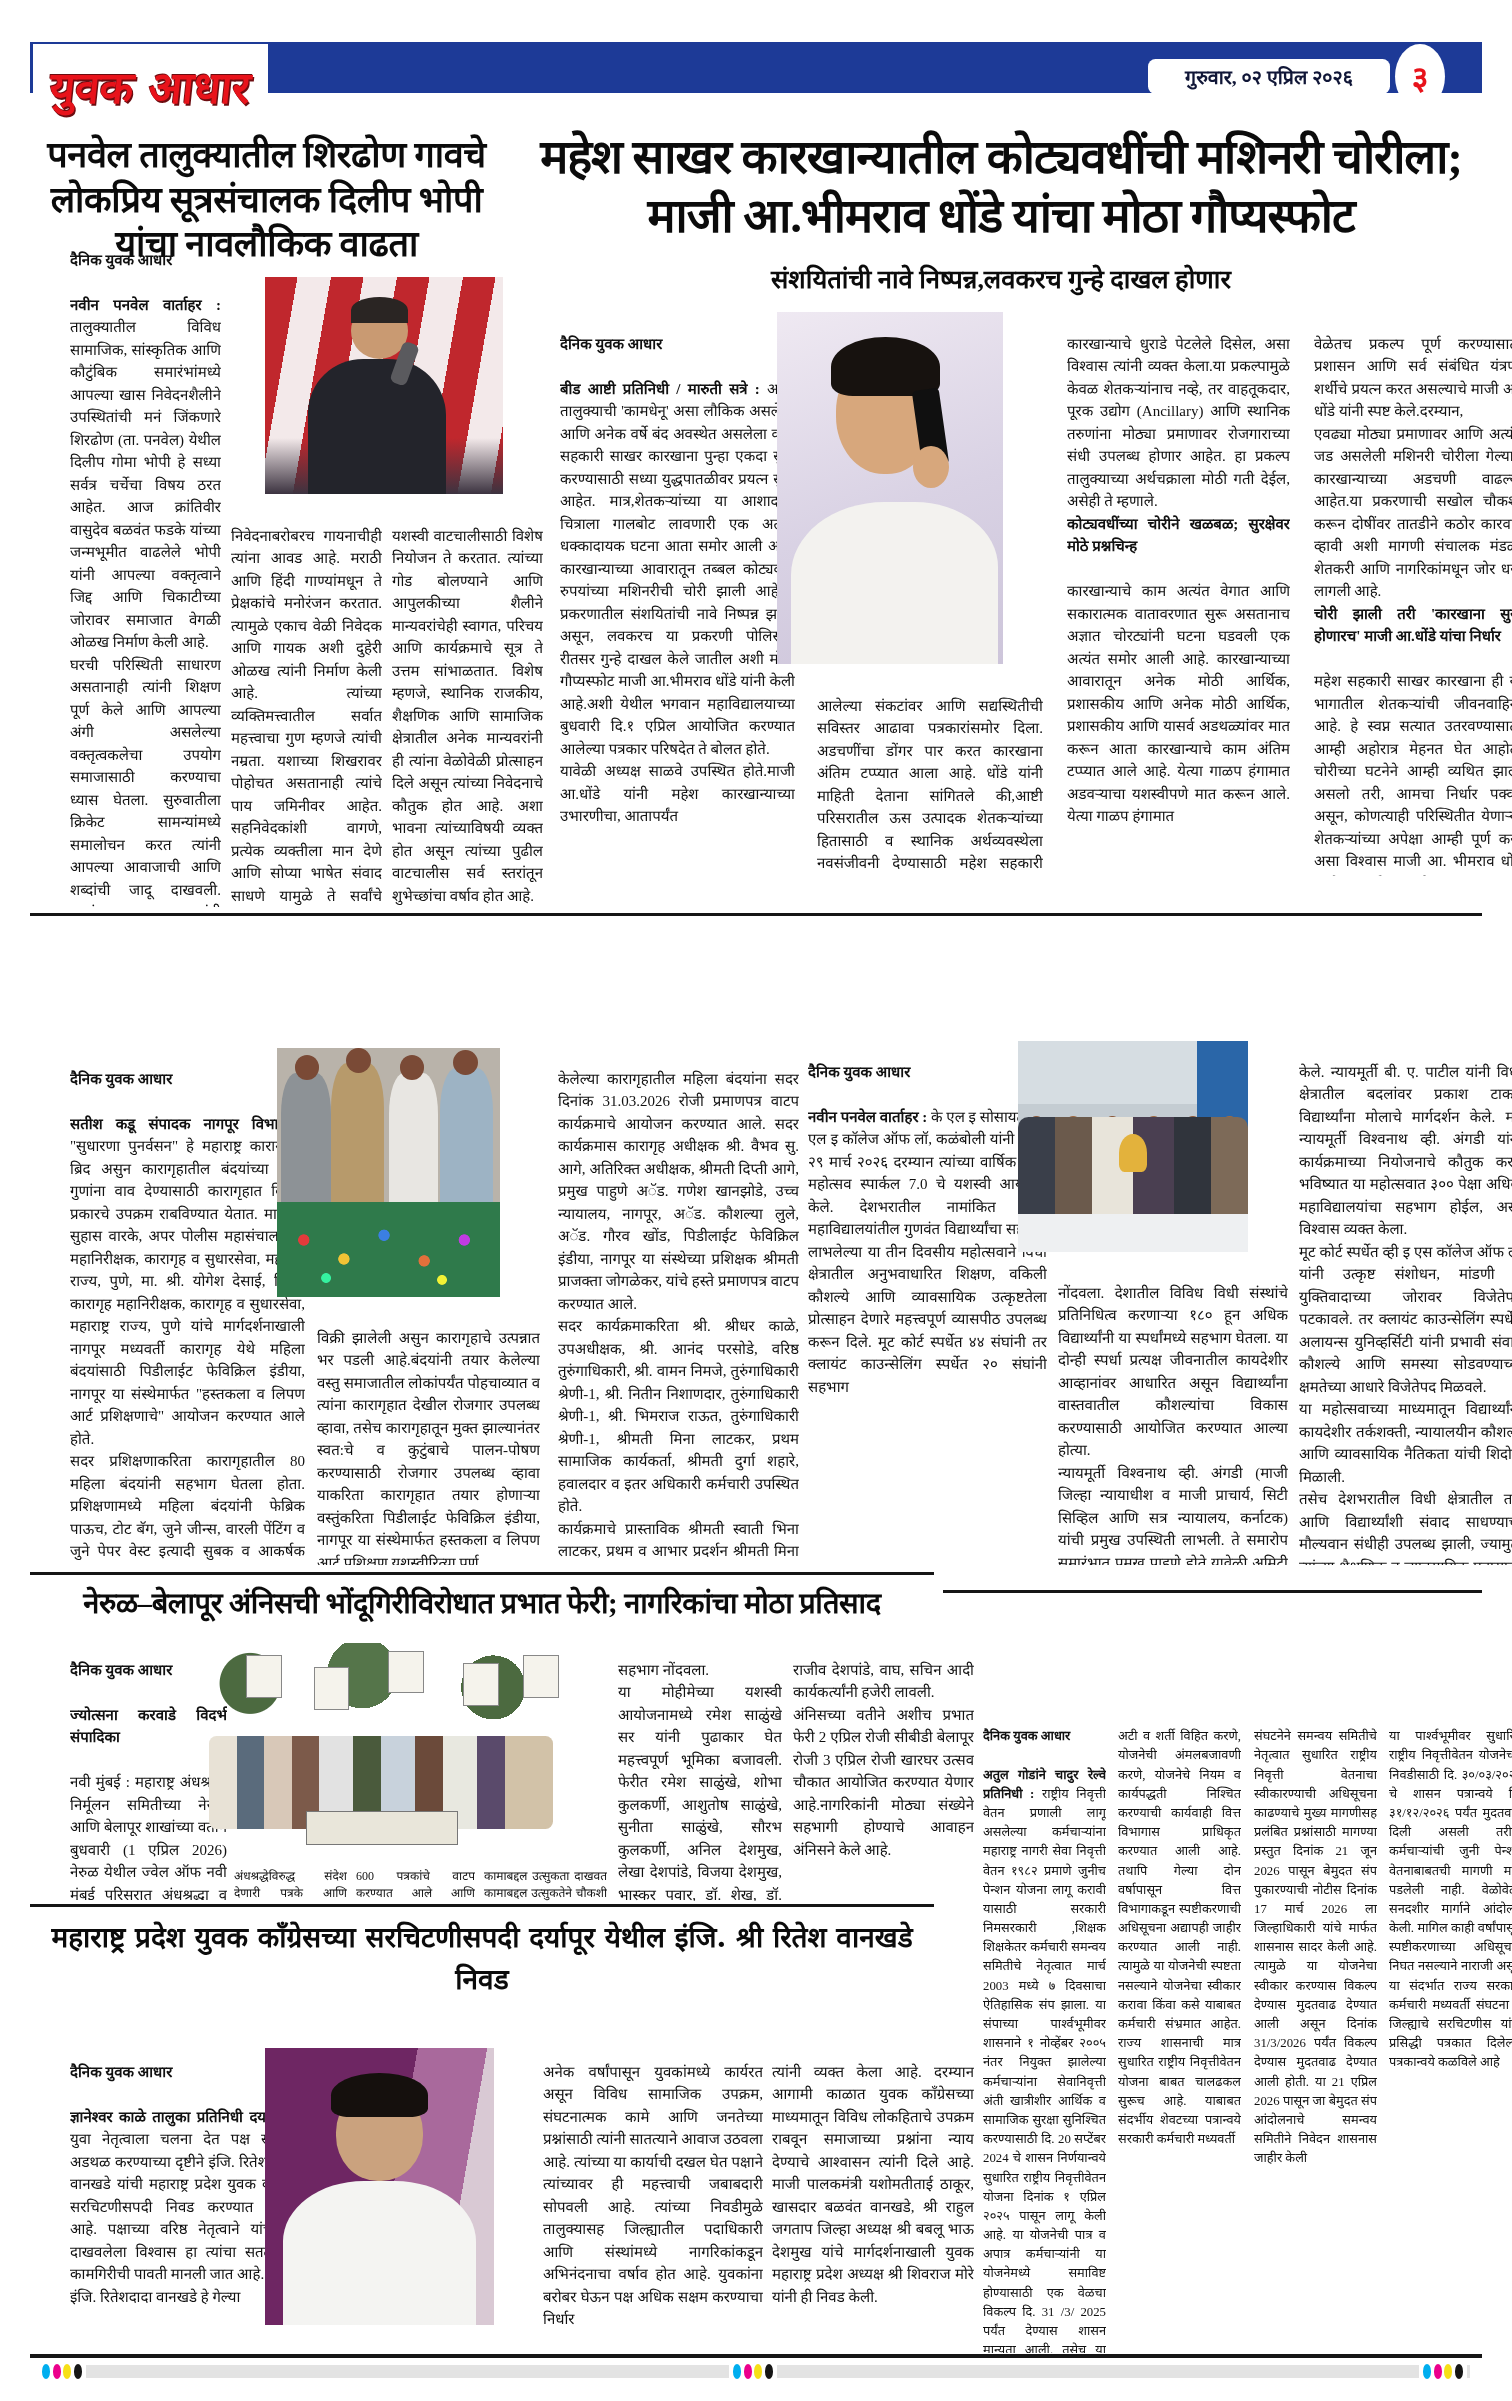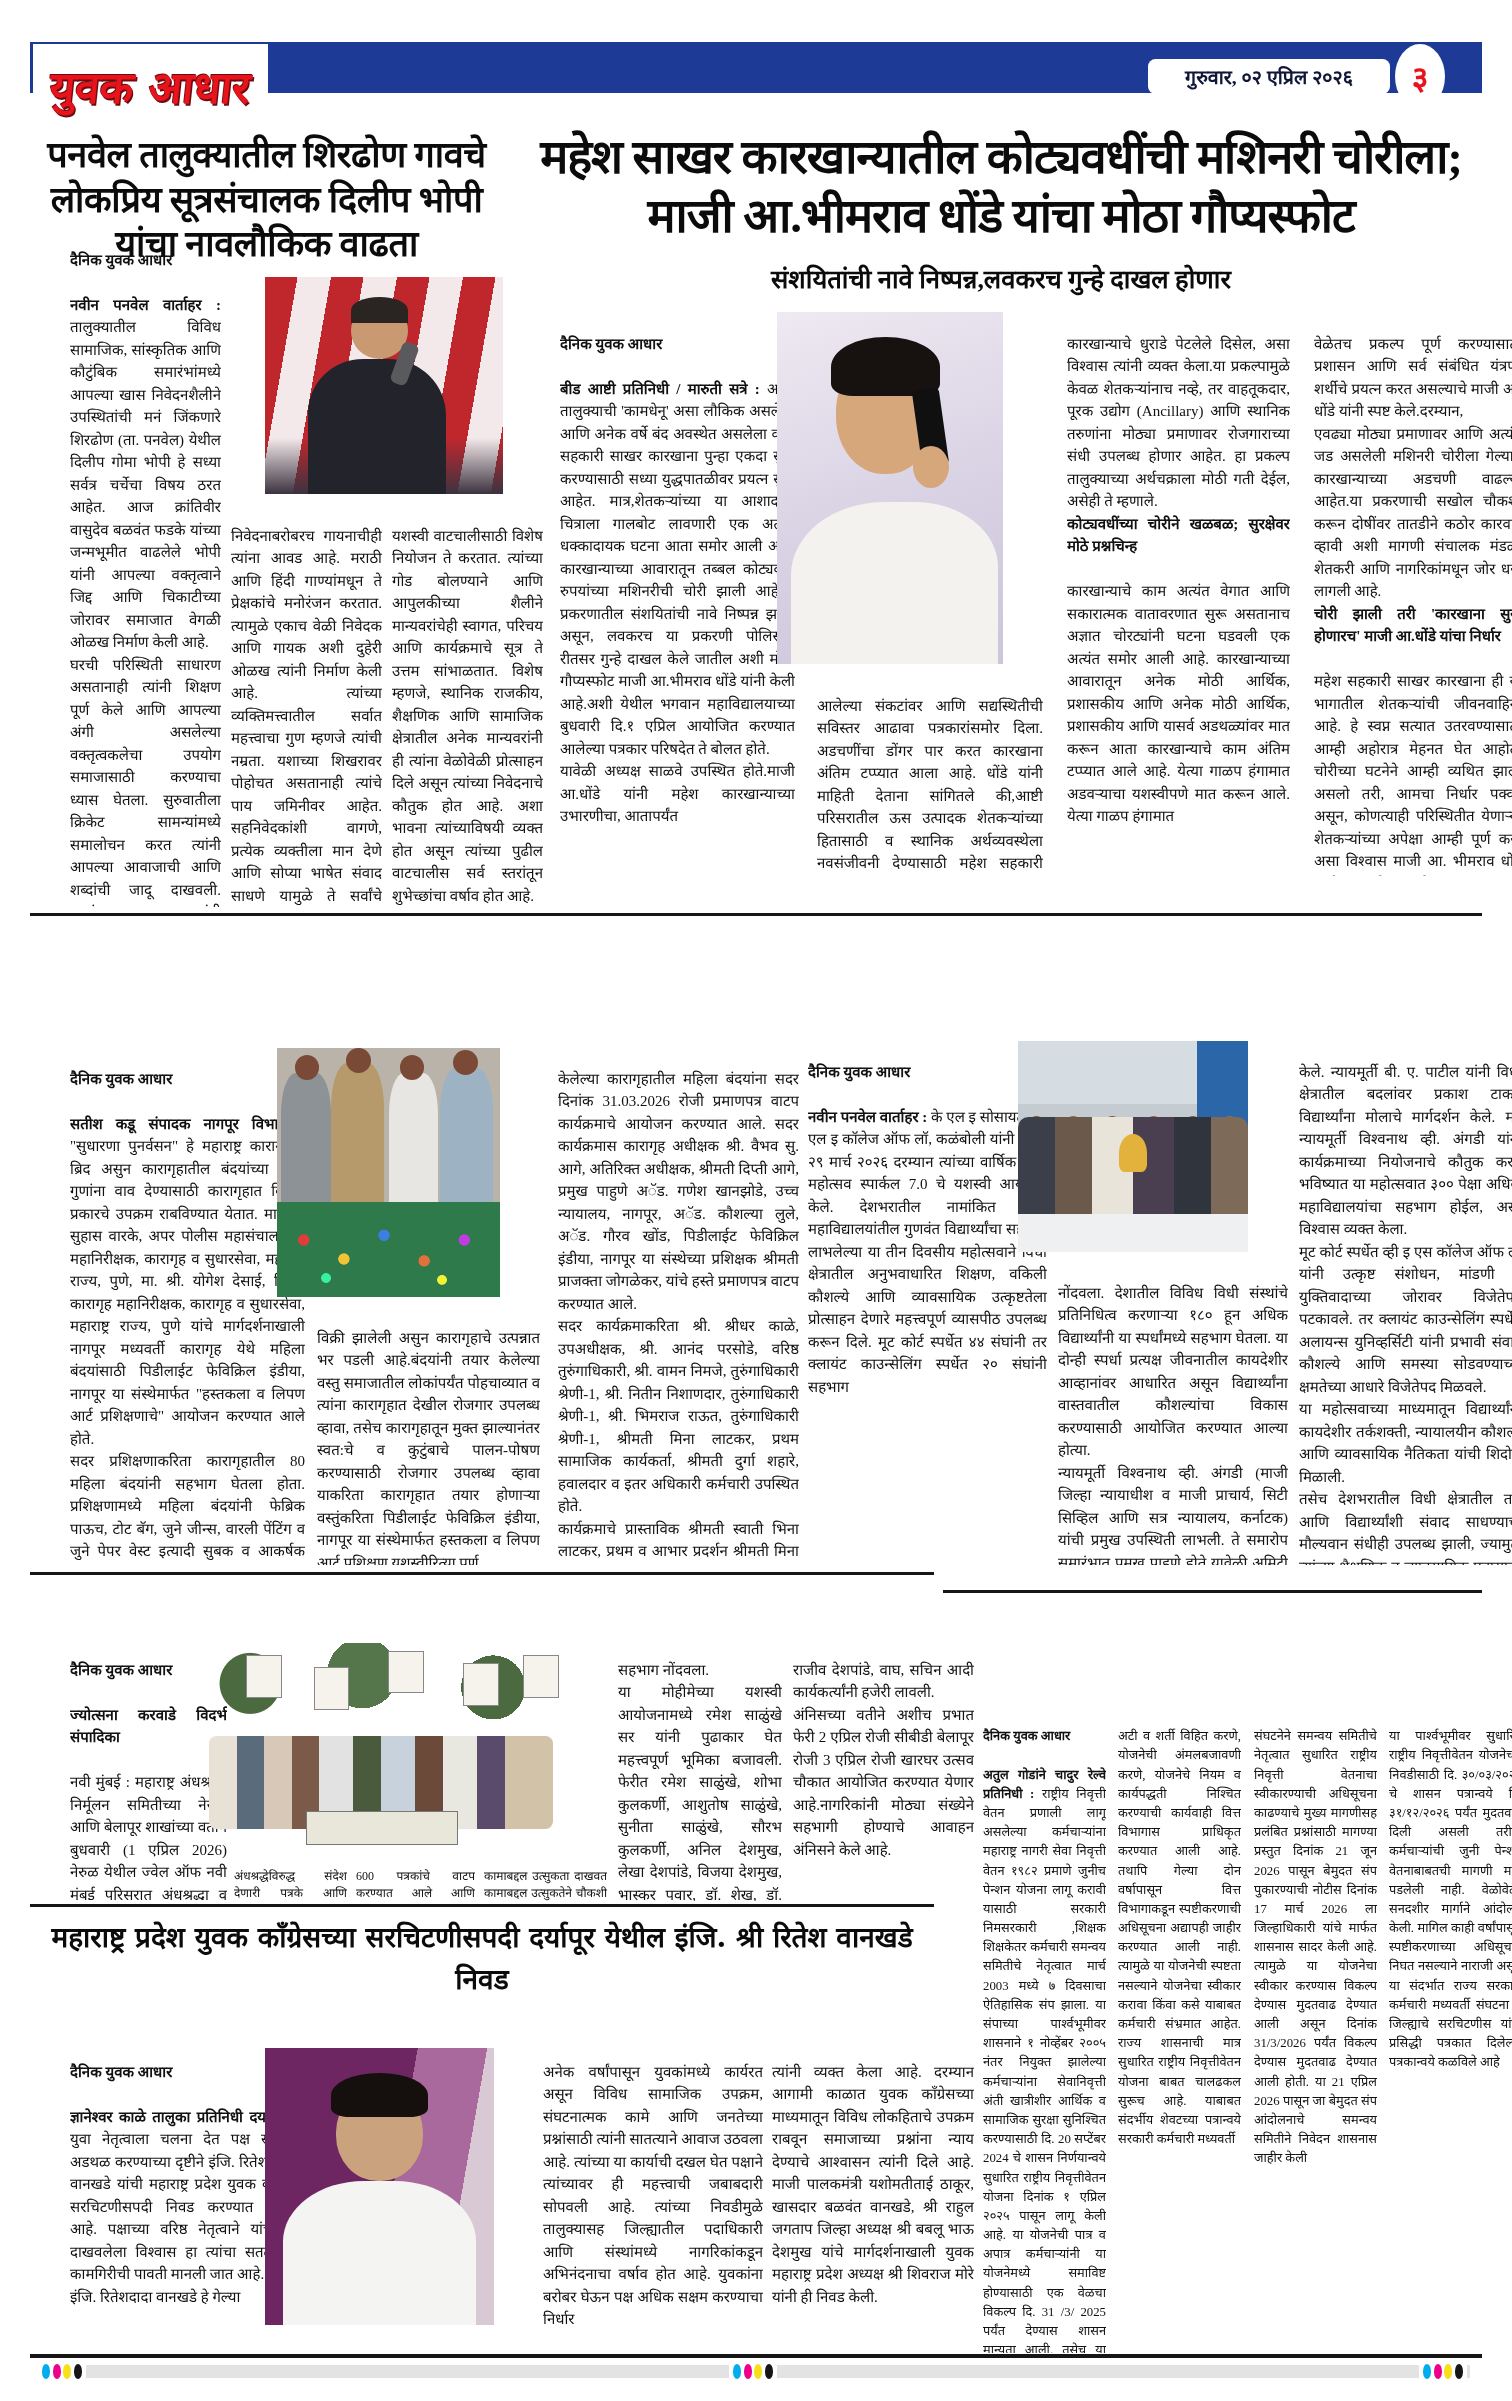--- a/index.html
+++ b/index.html
@@ -195,20 +195,21 @@
   <div class="abs bt" style="left:1259px;top:1038px;width:223px;height:527px;">
     <span>केले. न्यायमूर्ती बी. ए. पाटील यांनी विधी क्षेत्रातील बदलांवर प्रकाश टाकत विद्यार्थ्यांना मोलाचे मार्गदर्शन केले. मा. न्यायमूर्ती विश्वनाथ व्ही. अंगडी यांनी कार्यक्रमाच्या नियोजनाचे कौतुक करत भविष्यात या महोत्सवात ३०० पेक्षा अधिक महाविद्यालयांचा सहभाग होईल, असा विश्वास व्यक्त केला.
 मूट कोर्ट स्पर्धेत व्ही इ एस कॉलेज ऑफ लॉ यांनी उत्कृष्ट संशोधन, मांडणी व युक्तिवादाच्या जोरावर विजेतेपद पटकावले. तर क्लायंट काउन्सेलिंग स्पर्धेत अलायन्स युनिव्हर्सिटी यांनी प्रभावी संवाद कौशल्ये आणि समस्या सोडवण्याच्या क्षमतेच्या आधारे विजेतेपद मिळवले.
 या महोत्सवाच्या माध्यमातून विद्यार्थ्यांना कायदेशीर तर्कशक्ती, न्यायालयीन कौशल्ये आणि व्यावसायिक नैतिकता यांची शिदोरी मिळाली.
 तसेच देशभरातील विधी क्षेत्रातील तज्ञ आणि विद्यार्थ्यांशी संवाद साधण्याची मौल्यवान संधीही उपलब्ध झाली, ज्यामुळे त्यांच्या शैक्षणिक व व्यावसायिक प्रवासाला नवी दिशा मिळाली.</span>
   </div>
 
   <div class="abs rule" style="left:30px;top:1572px;width:904px;height:3px;"></div>
   <div class="abs rule" style="left:943px;top:1590px;width:539px;height:3px;"></div>
 
+  <div class="abs hl hl5" style="left:30px;top:1586px;width:904px;height:42px;">नेरुळ–बेलापूर अंनिसची भोंदूगिरीविरोधात प्रभात फेरी; नागरिकांचा मोठा प्रतिसाद</div>
   <div class="abs bt" style="left:30px;top:1636px;width:157px;height:264px;">
     <b class="by">दैनिक युवक आधार</b>
     <b class="by">ज्योत्सना करवाडे विदर्भ संपादिका</b>
     <span>नवी मुंबई : महाराष्ट्र अंधश्रद्धा निर्मूलन समितीच्या नेरुळ आणि बेलापूर शाखांच्या वतीने बुधवारी (1 एप्रिल 2026) नेरुळ येथील ज्वेल ऑफ नवी मुंबई परिसरात अंधश्रद्धा व भोंदूगिरी विरोधात जनजागृती प्रभात फेरी काढण्यात आली.
 हातात निषेधाचे फलक,</span>
   </div>
   <div class="abs ph ph5" style="left:194px;top:1643px;width:374px;height:202px;">
     <div class="pl" style="left:14%;"></div>
     <div class="pl" style="left:32%;top:12%;"></div>
     <div class="pl" style="left:52%;top:4%;"></div>

